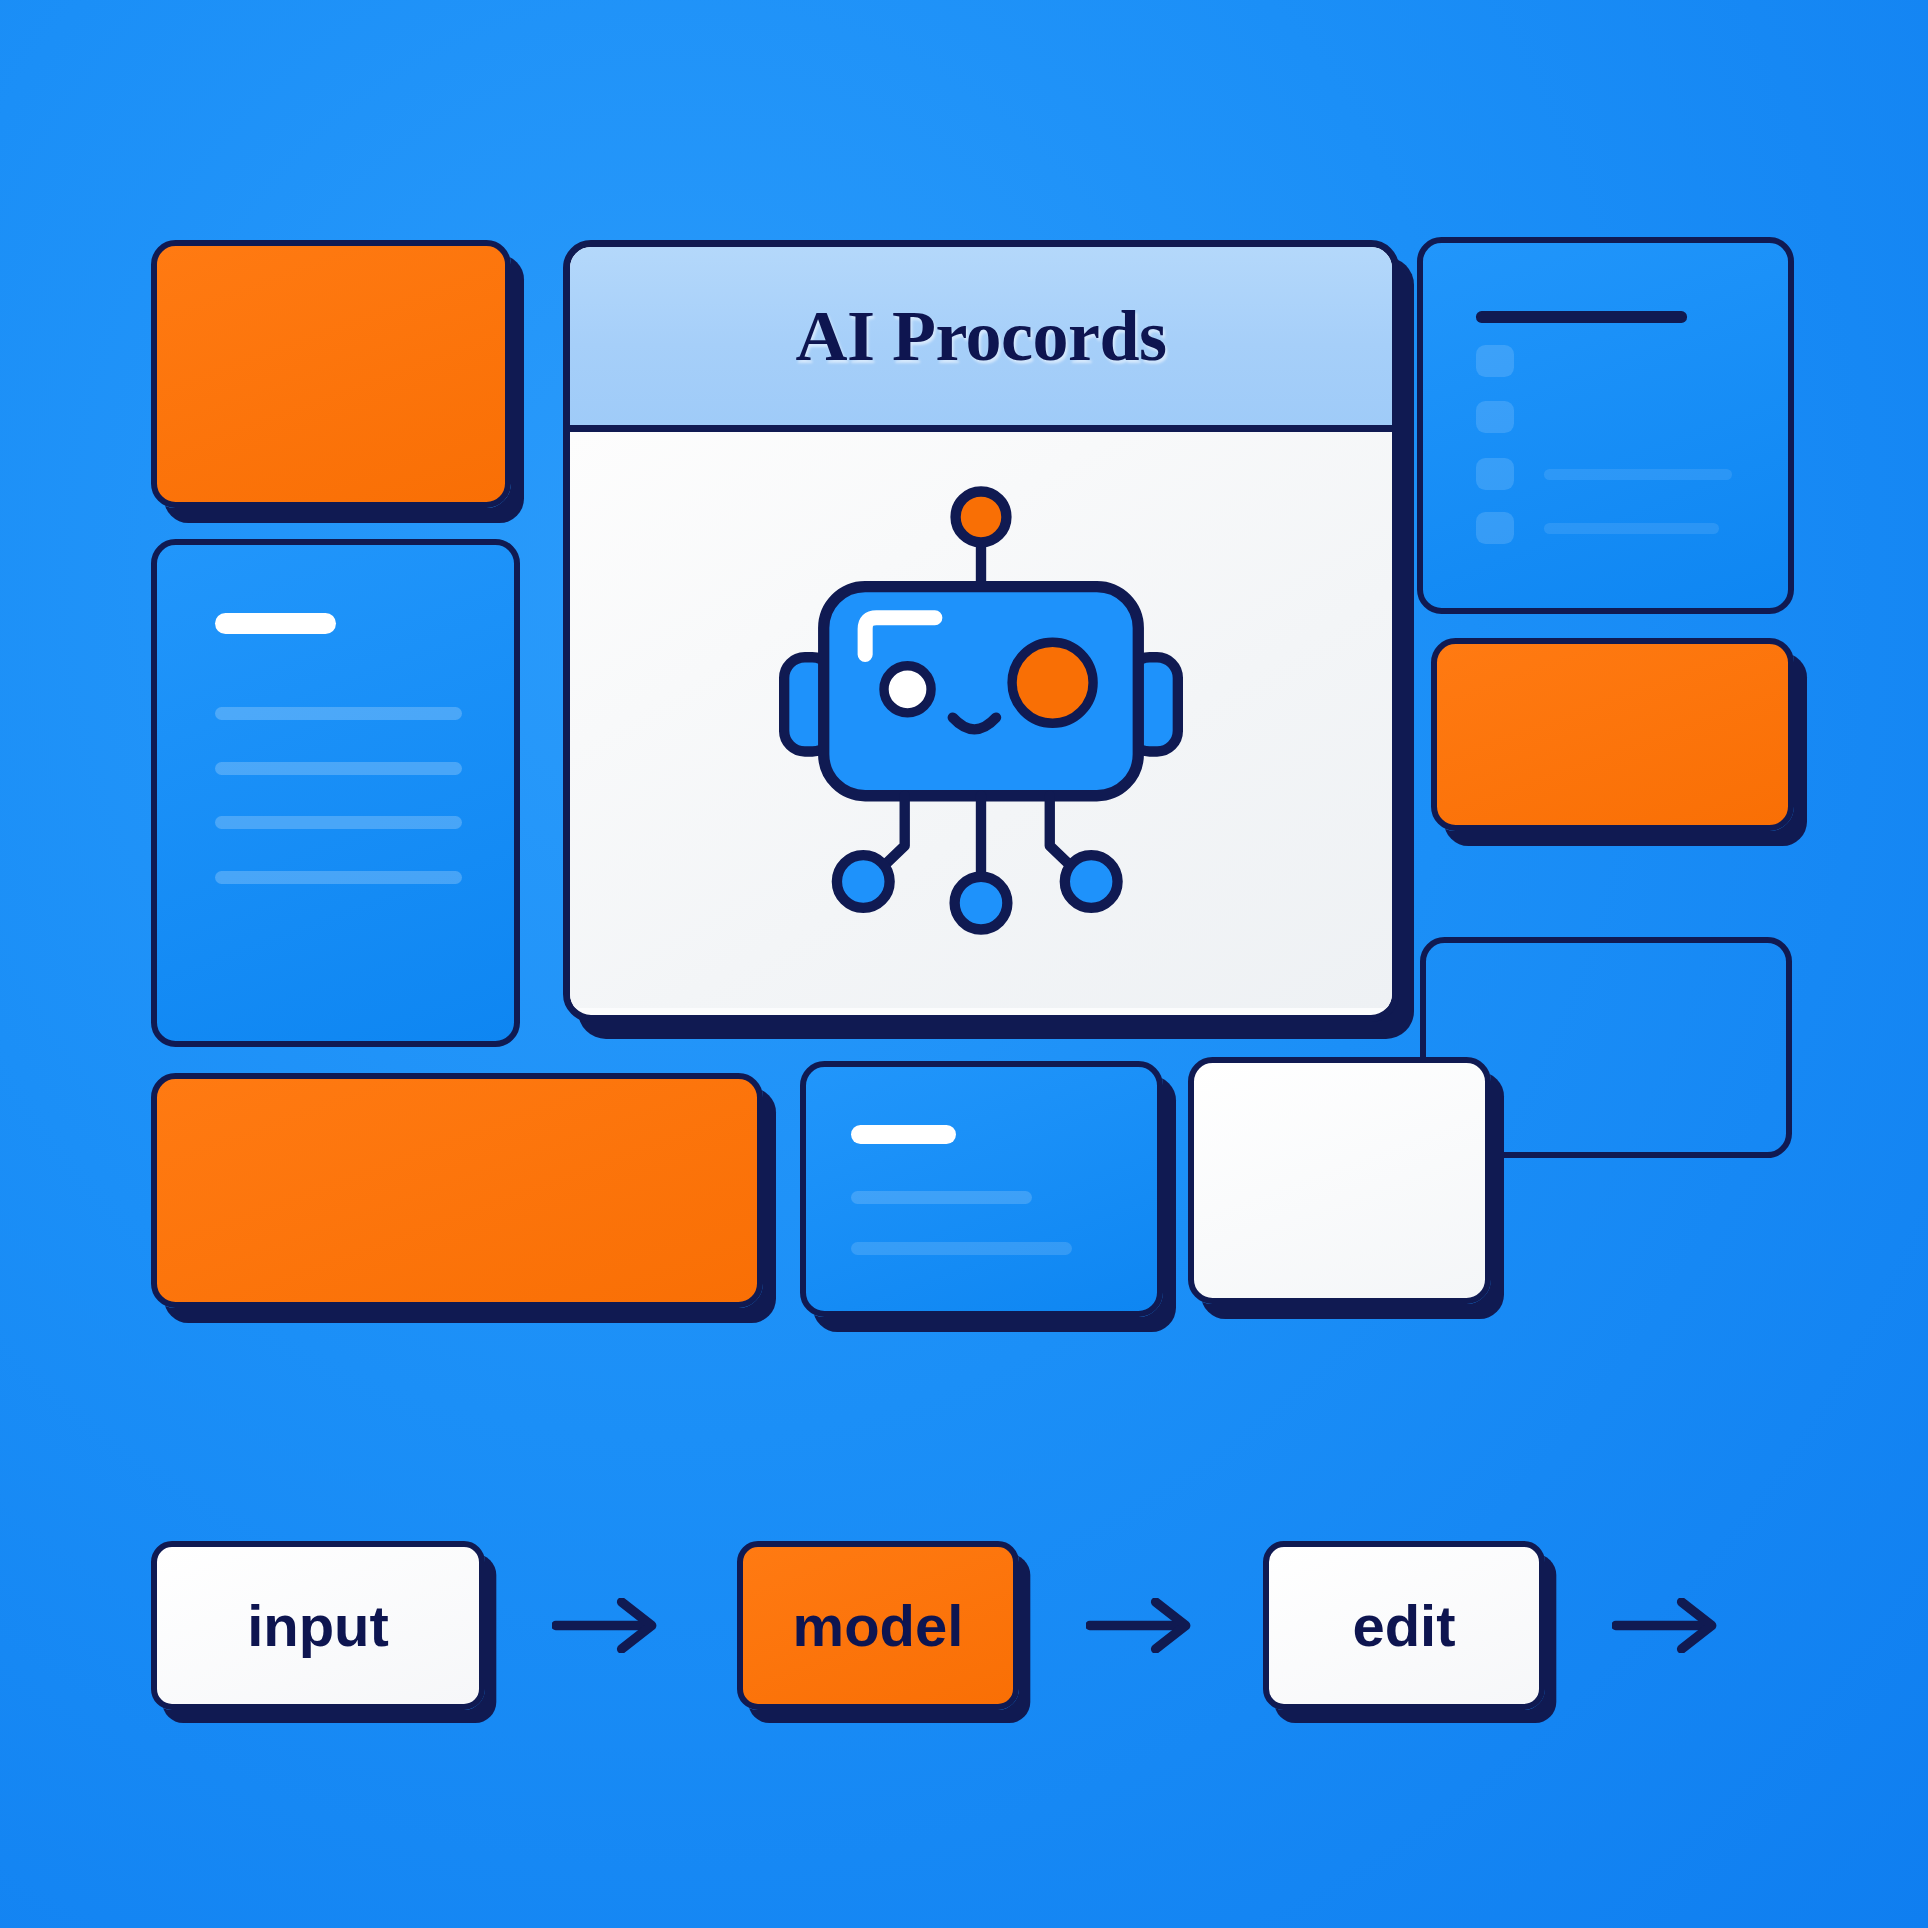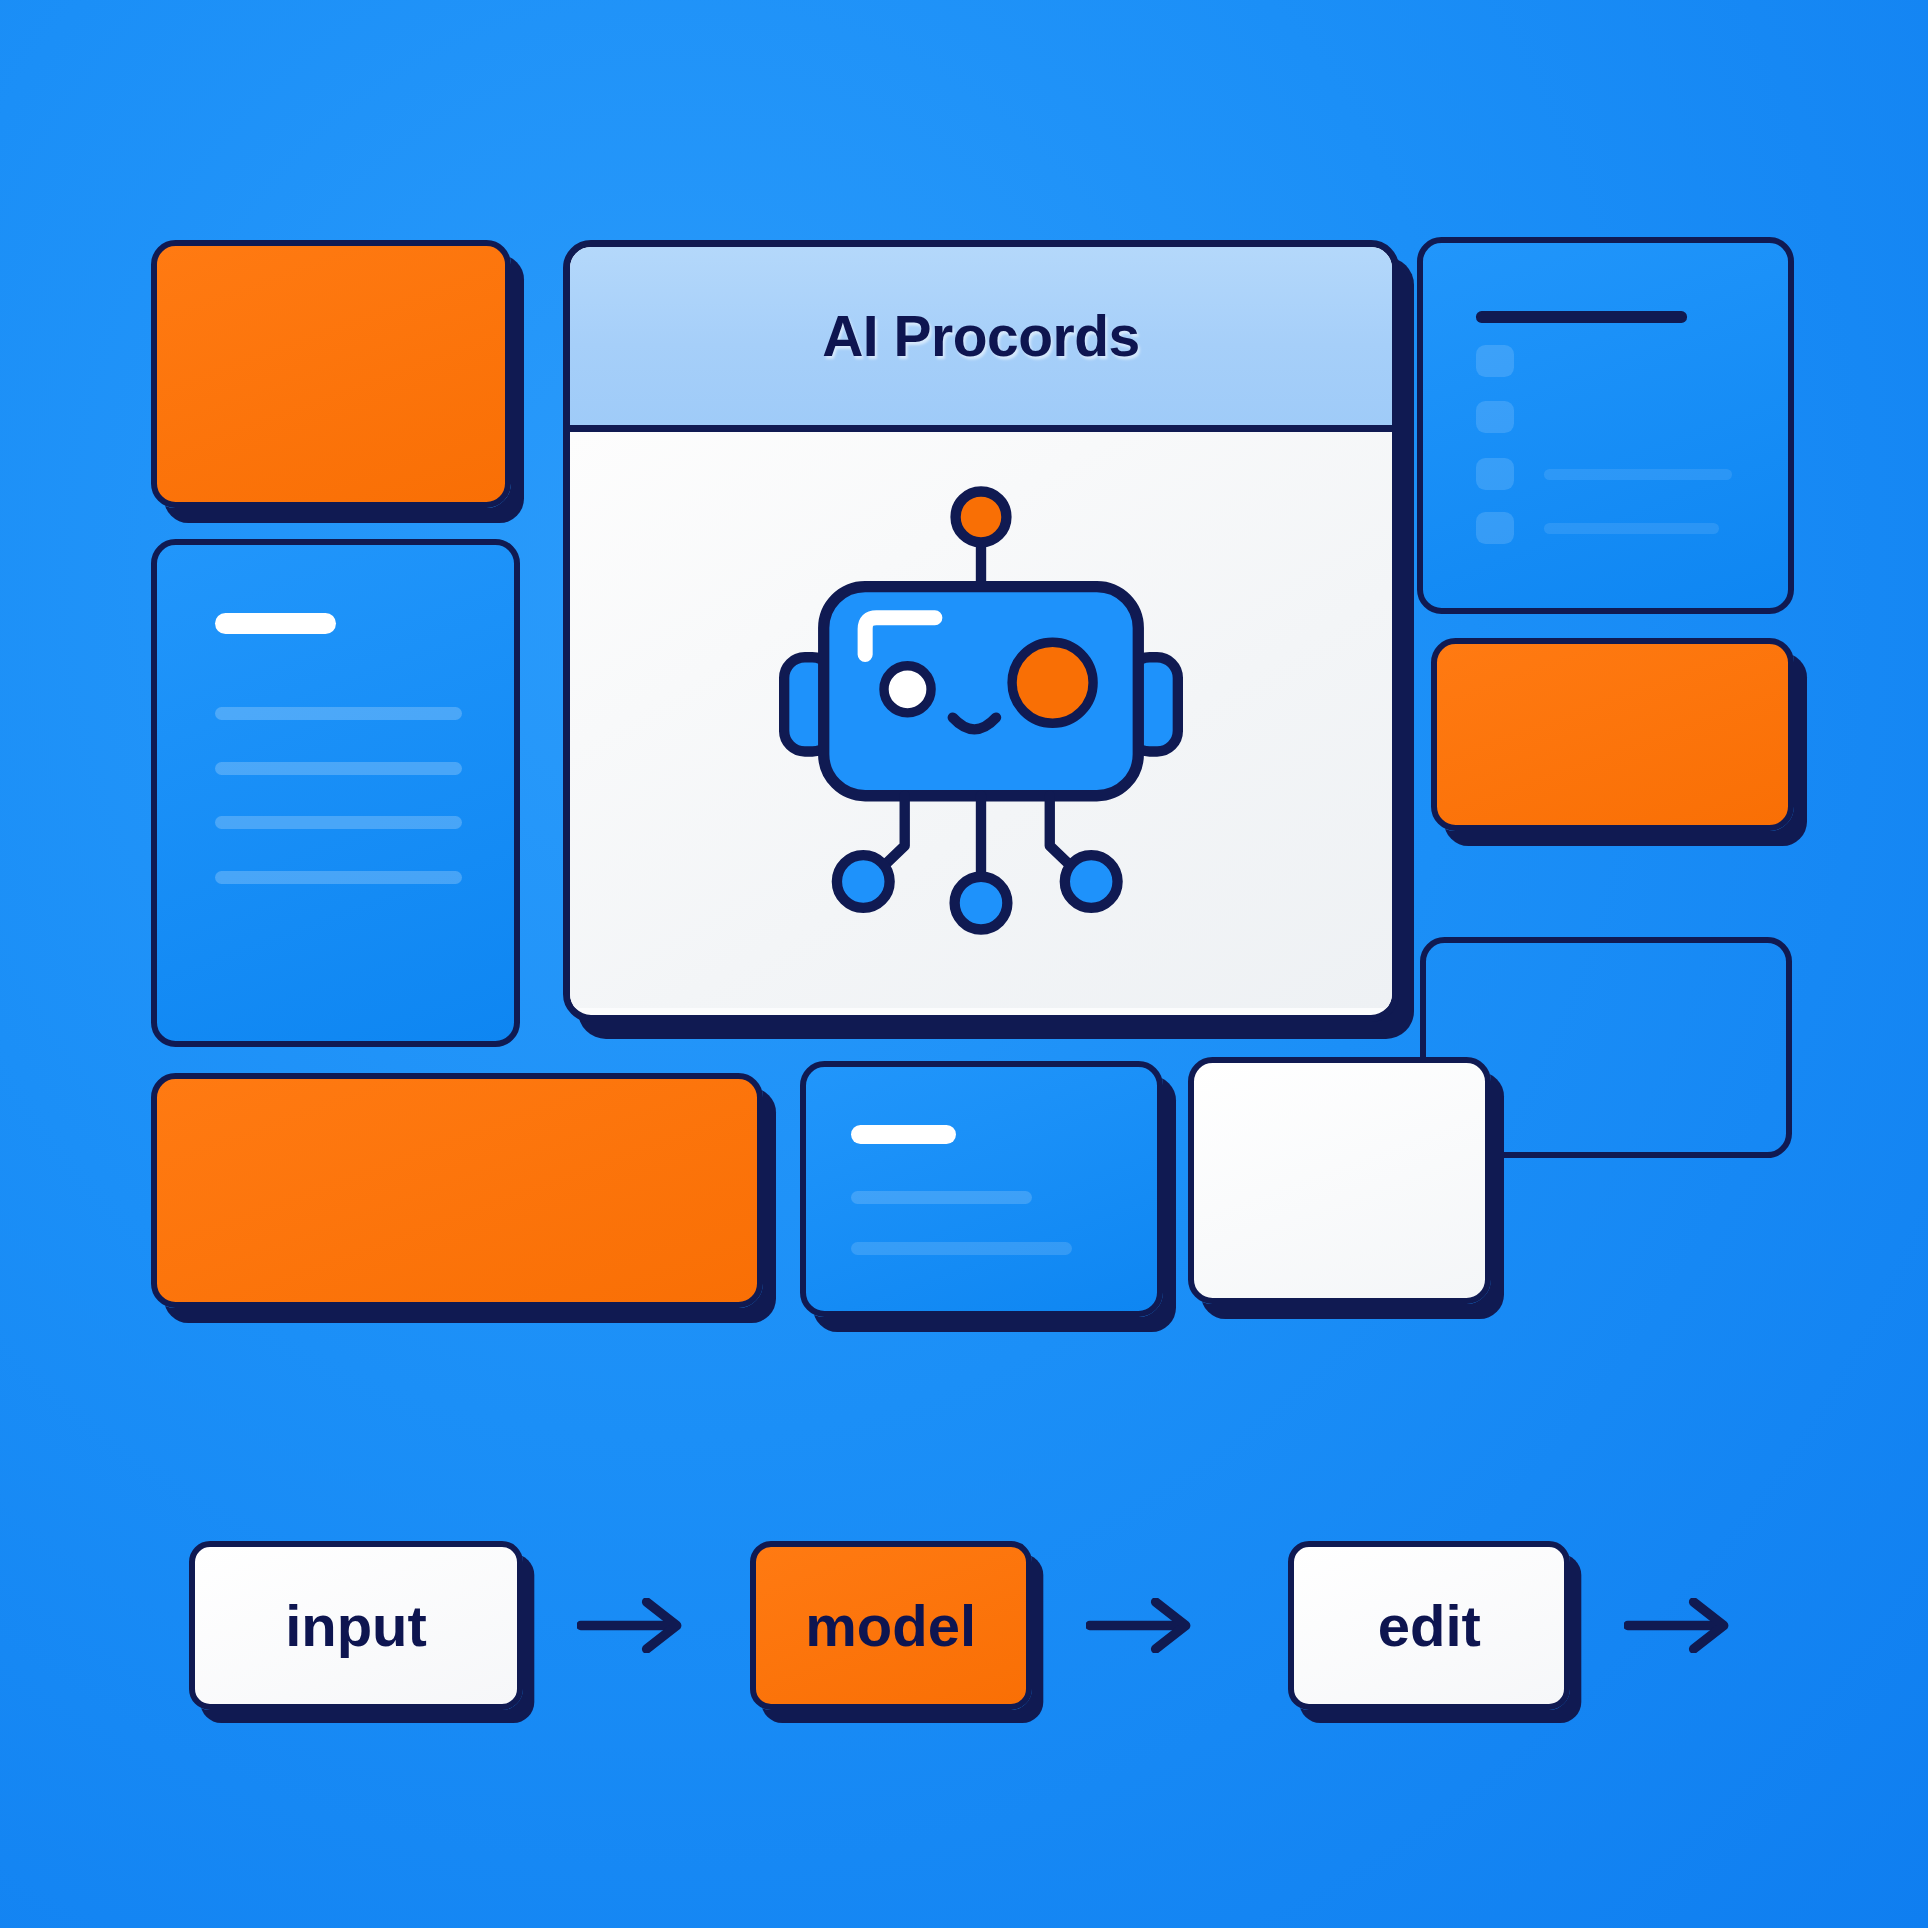--- a/index.html
+++ b/index.html
@@ -57,25 +57,26 @@
     box-shadow: 15px 17px 0 0 #101a52;
     overflow: hidden;
   }
   .window-titlebar {
     height: 185px;
     background: linear-gradient(180deg,#b4d8fb 0%, #a6cff9 55%, #9fcbf8 100%);
     border-bottom: 7.5px solid #101a52;
     display: flex; align-items: center; justify-content: center;
   }
   .window-title {
-    font-size: 57px;
+    font-size: 72px;
     font-weight: bold;
     color: #0e1550;
     letter-spacing: -0.5px;
     text-shadow: 1.9px 2.8px 2.8px rgba(255,255,255,0.55);
+    font-family: Liberation Serif, serif;
   }
   .window-body {
     height: calc(100% - 192px);
     background: linear-gradient(150deg,#fdfdfd 0%, #f3f5f7 60%, #eef1f4 100%);
     position: relative;
   }
 
   
   .robot { position: absolute; left: 50%; top: 50%; transform: translate(-50%,-50%); }
 
@@ -89,21 +90,21 @@
   .flow-step {
     height: 169px;
     border: 6.6px solid #101a52;
     border-radius: 21px;
     box-shadow: 11.3px 13px 0 0 #101a52;
     display: flex; align-items: center; justify-content: center;
     font-size: 58px; font-weight: bold;
     color: #0e1550;
     flex: 0 0 auto;
   }
-  .flow-step.white  { background: linear-gradient(160deg,#ffffff 0%,#f6f7f9 100%); margin-left: 38px; }
+  .flow-step.white  { background: linear-gradient(160deg,#ffffff 0%,#f6f7f9 100%); }
   .flow-step.orange { background: linear-gradient(160deg,#ff7a12 0%,#f96f05 100%); margin-left: 8px; }
   .flow-arrow { flex: 1 1 auto; display: flex; align-items: center; justify-content: center; }
 </style>
 </head>
 <body>
 
 <div class="stage">
 
   <div class="card orange" style="left:151px; top:240px; width:360px; height:268px;"></div>
 

